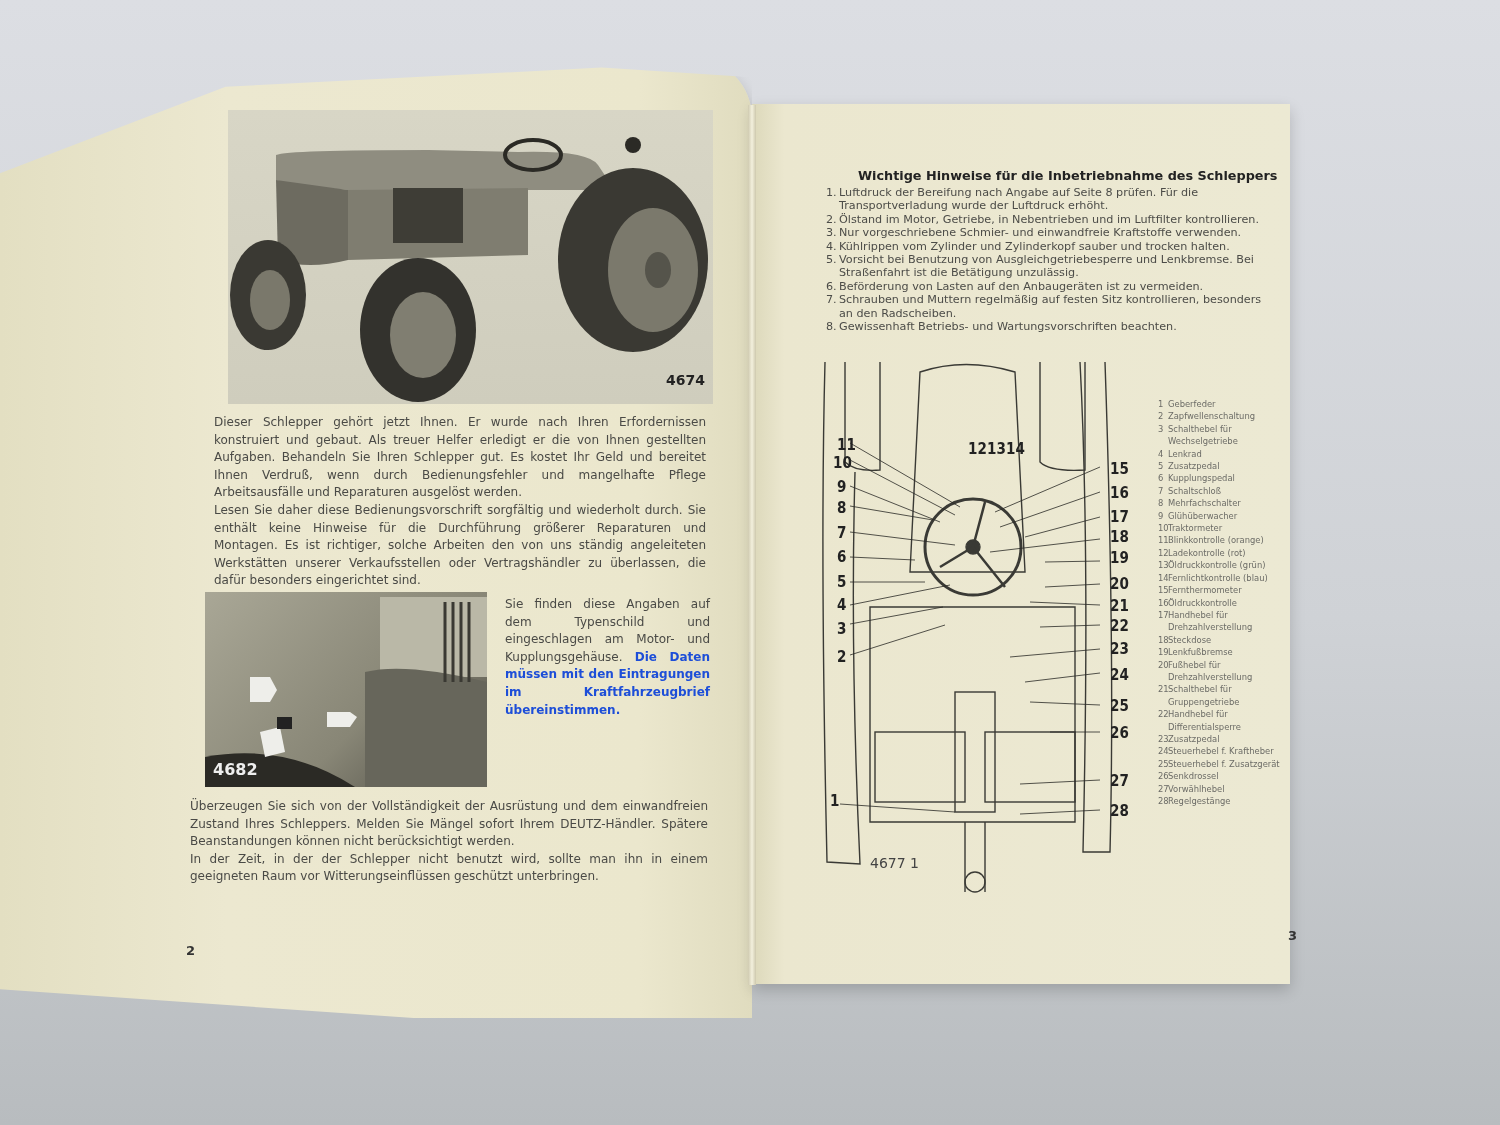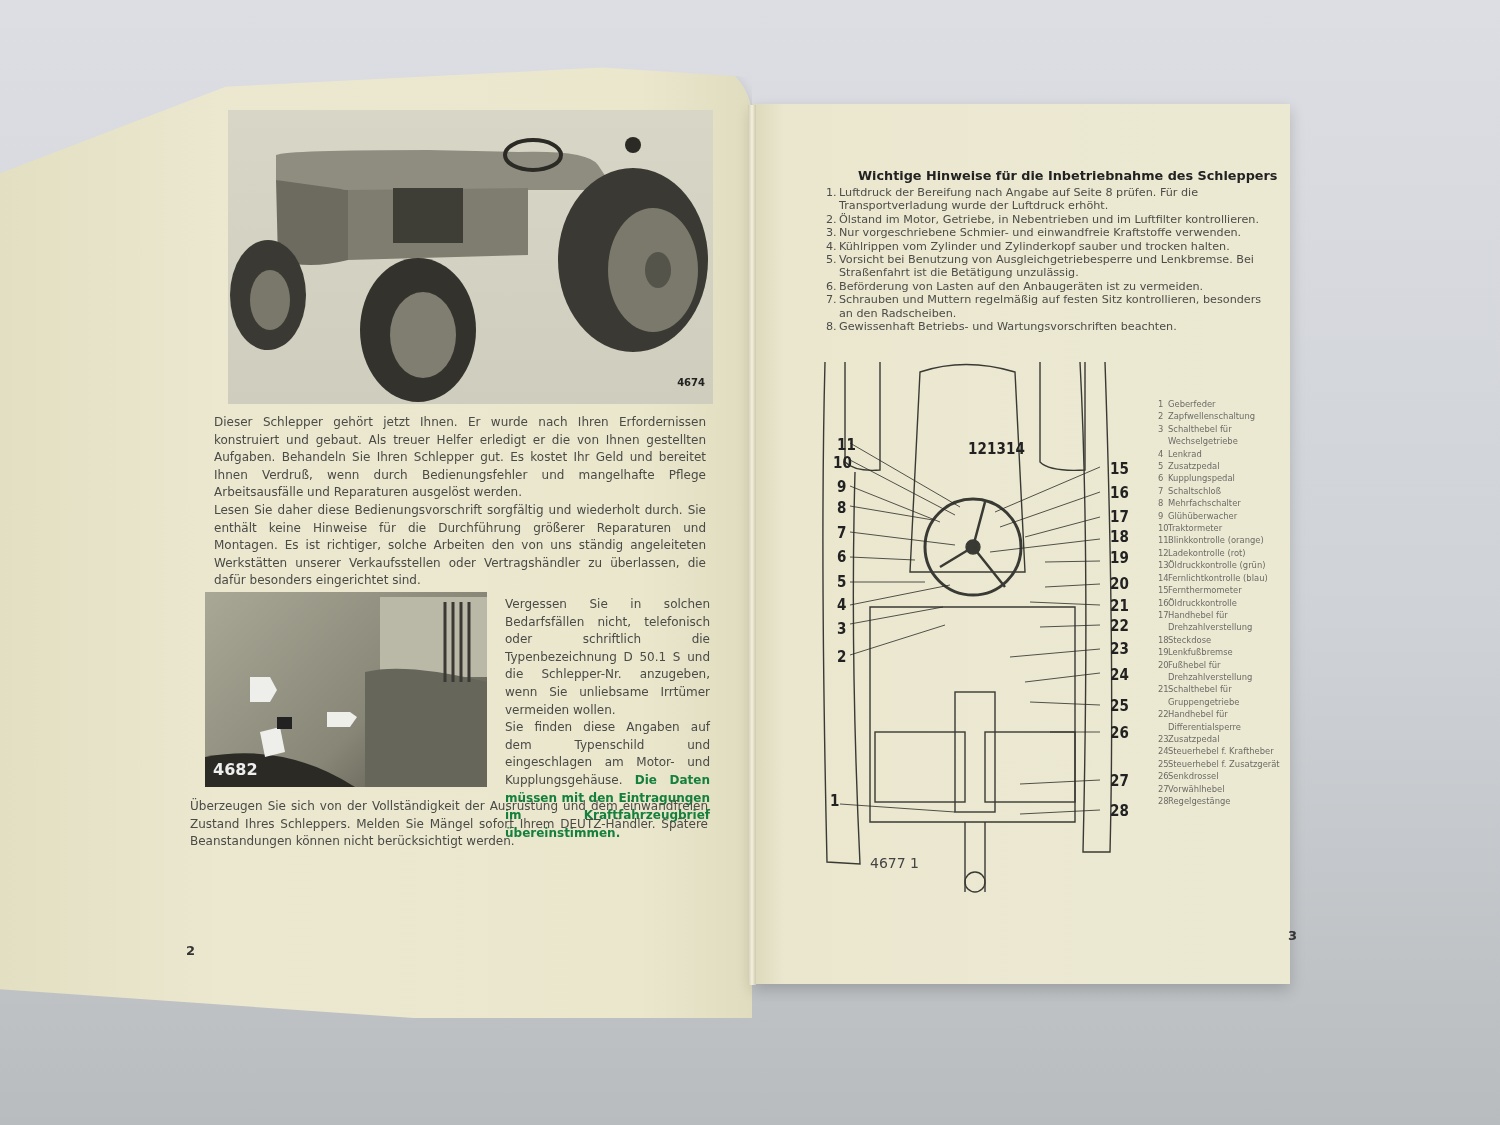--- a/index.html
+++ b/index.html
@@ -39,27 +39,27 @@
     left: 205px; top: 592px; width: 282px; height: 195px;
     background: linear-gradient(135deg, #a9a796 0%, #888676 60%, #4b4a42 100%);
   }
   .photo-label {
     position: absolute; font-family: "DejaVu Sans", sans-serif; font-weight: bold;
     font-size: 13px; color: #222;
   }
   .photo-engine .photo-label {
     left: 8px; bottom: 8px; color: #eee; font-size: 16px;
   }
-  .photo-tractor .photo-label { right: 8px; bottom: 16px; font-size: 10px; }
+  .photo-tractor .photo-label { right: 8px; bottom: 16px; font-size: 14px; }
   .body-text {
     position: absolute; color: #4a4a46; font-size: 12px; line-height: 17.6px;
     text-align: justify;
   }
   .body-text p { margin: 0; }
-  .strong { font-weight: bold; color: #15803d; }
+  .strong { font-weight: bold; color: #1d4ed8; }
   .t-intro { left: 214px; top: 414px; width: 492px; }
   .t-side { left: 505px; top: 596px; width: 205px; }
   .t-bottom { left: 190px; top: 790px; width: 518px; margin-top: 8px; }
   .page-num { position: absolute; font-size: 13px; color: #333; font-weight: bold; }
   .pn-left { left: 186px; top: 943px; }
   .pn-right { left: 1288px; top: 928px; }
   .heading {
     position: absolute; left: 858px; top: 168px; font-weight: bold; font-size: 12.8px;
     color: #222;
   }
@@ -123,28 +123,28 @@
     <path d="M0 165 Q80 150 150 195 L0 195 Z" fill="#2b2a25"></path>
     <polygon points="45,85 65,85 72,98 65,110 45,110" fill="#eeeeea"></polygon>
     <polygon points="122,120 145,120 152,125 145,135 122,135" fill="#eeeeea"></polygon>
     <polygon points="55,140 75,135 80,160 60,165" fill="#eeeeea"></polygon>
     <rect x="72" y="125" width="15" height="12" fill="#222"></rect>
   </svg>
   <span class="photo-label">4682</span>
 </div>
 
 <div class="body-text t-side">
-  <p>Vergessen Sie in solchen Bedarfsfällen nicht, telefonisch oder schriftlich die Typenbezeichnung D 50.1 S und die Schlepper-Nr. anzugeben, wenn Sie unliebsame Irrtümer vermeiden wollen.</p>
   <p>
     <span>Sie finden diese Angaben auf dem Typenschild und eingeschlagen am Motor- und Kupplungsgehäuse. </span><span class="strong">Die Daten müssen mit den Eintragungen im Kraftfahrzeugbrief übereinstimmen.</span>
   </p>
 </div>
 
 <div class="body-text t-bottom">
   <p>Überzeugen Sie sich von der Vollständigkeit der Ausrüstung und dem einwandfreien Zustand Ihres Schleppers. Melden Sie Mängel sofort Ihrem DEUTZ-Händler. Spätere Beanstandungen können nicht berücksichtigt werden.</p>
+  <p>In der Zeit, in der der Schlepper nicht benutzt wird, sollte man ihn in einem geeigneten Raum vor Witterungseinflüssen geschützt unterbringen.</p>
 </div>
 
 <span class="page-num pn-left">2</span>
 
 <div class="heading">Wichtige Hinweise für die Inbetriebnahme des Schleppers</div>
 
 <ul class="instr">
   <li>
       <span class="n">1.</span>
       <span>Luftdruck der Bereifung nach Angabe auf Seite 8 prüfen. Für die Transportverladung wurde der Luftdruck erhöht.</span>

